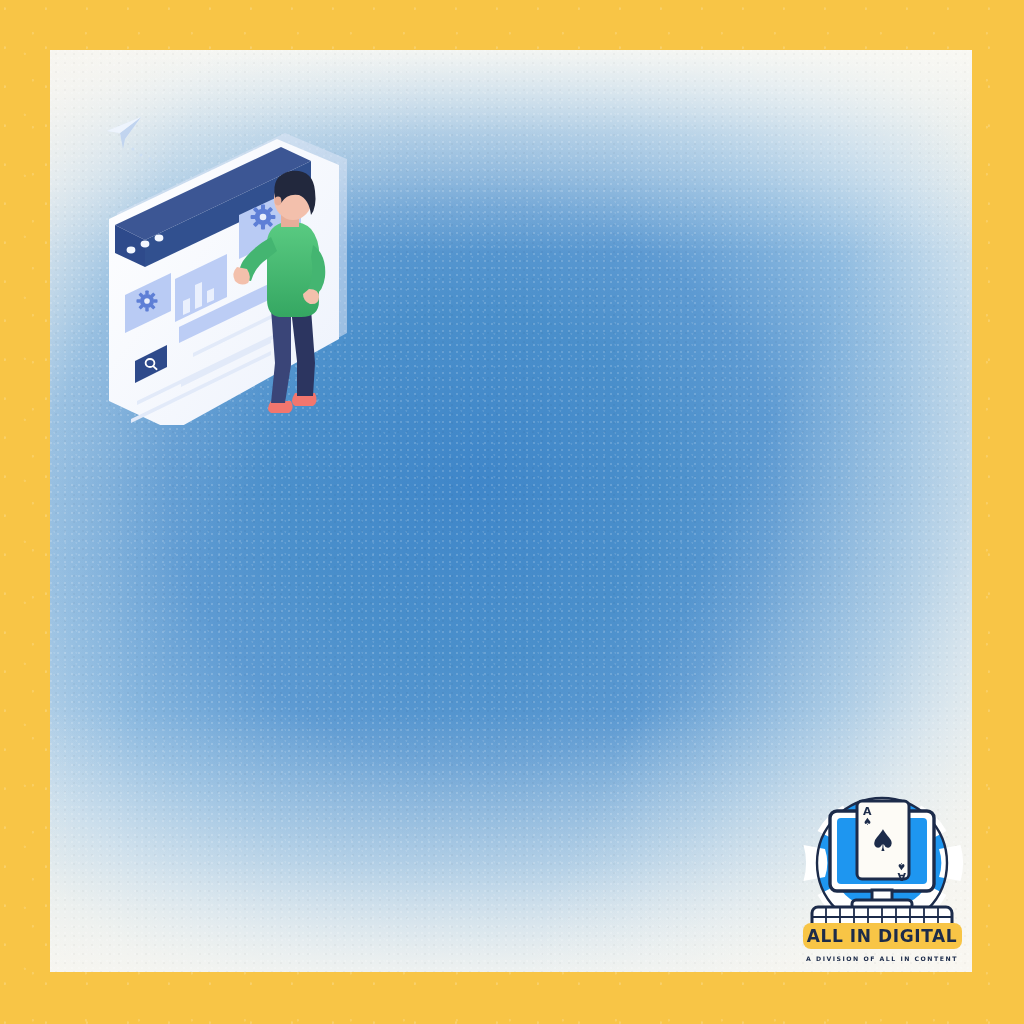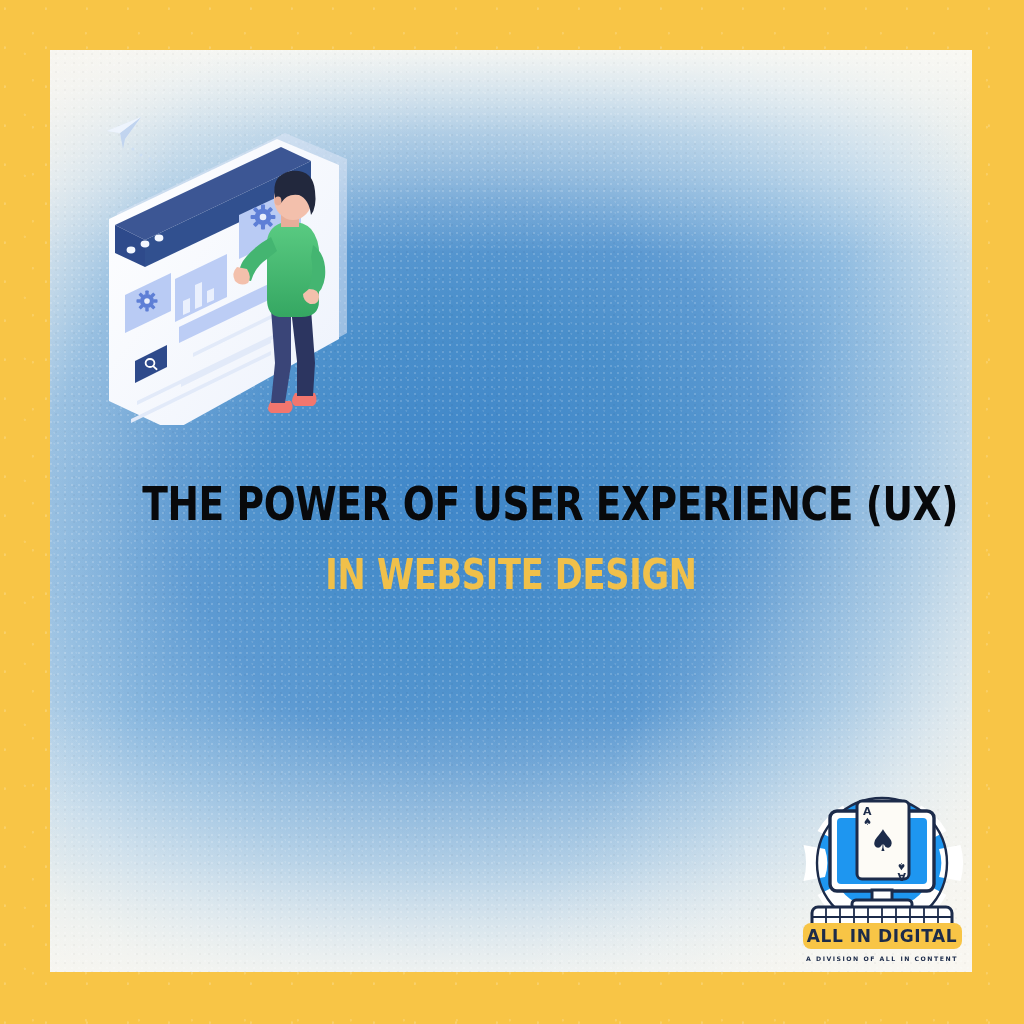--- a/index.html
+++ b/index.html
@@ -256,24 +256,20 @@
 
           <ellipse cx="198" cy="104" rx="19" ry="21" fill="#F3C0AC"></ellipse>
 
           <path d="M180 102 Q176 80 196 76 Q218 74 220 96 Q222 112 216 120 Q214 104 204 100 Q192 98 186 108 Q182 112 180 102 Z" fill="#22283D"></path>
 
           <ellipse cx="183" cy="106" rx="3.4" ry="4.4" fill="#E8AE99"></ellipse>
         </g>
       </svg>
     </div>
 
-    <div id="headline">
-      <span class="hl-main">THE POWER OF USER EXPERIENCE (UX)</span>
-      <span class="hl-sub">IN WEBSITE DESIGN</span>
-    </div>
 
     <div id="logo">
       <svg viewBox="0 0 185 185" xmlns="http://www.w3.org/2000/svg">
 
         <g>
           <circle cx="92" cy="78" r="65" fill="#1E96F0"></circle>
           <g fill="#FFFFFF">
             <path d="M92 13 a65 65 0 0 1 0 0 M74 14.5 a65 65 0 0 1 36 0 L106 36 a44 44 0 0 0 -28 0 Z"></path>
             <path d="M27.5 46 a65 65 0 0 1 25.5 -25.5 L65 39 a44 44 0 0 0 -17.3 17.3 Z"></path>
             <path d="M131 20.5 a65 65 0 0 1 25.5 25.5 L137 56.3 a44 44 0 0 0 -17.3 -17.3 Z"></path>

